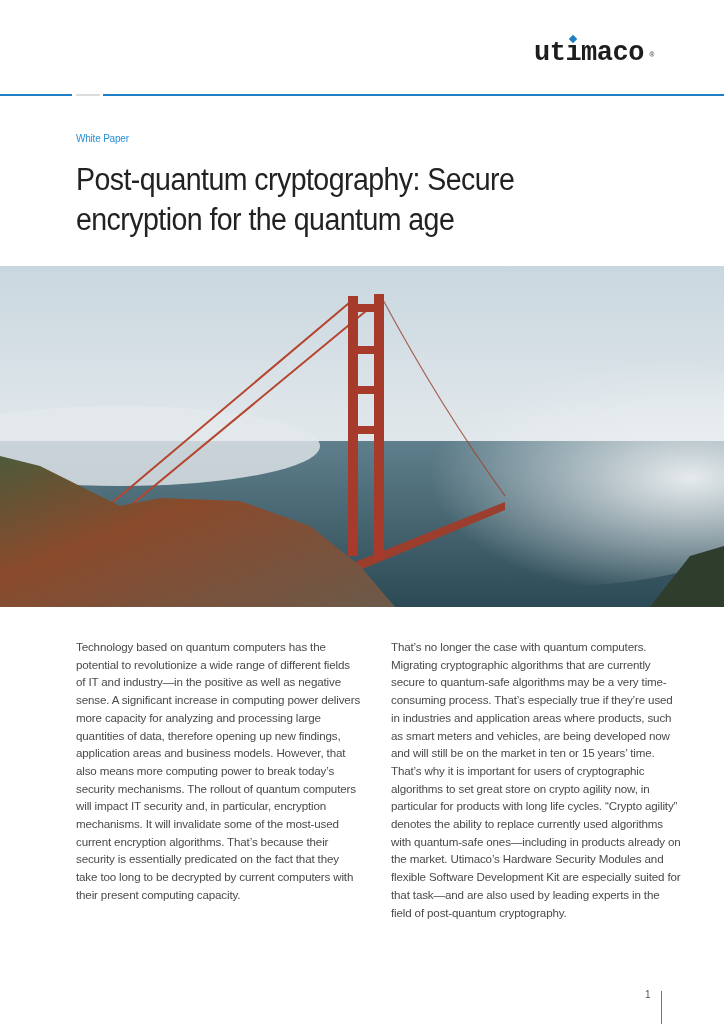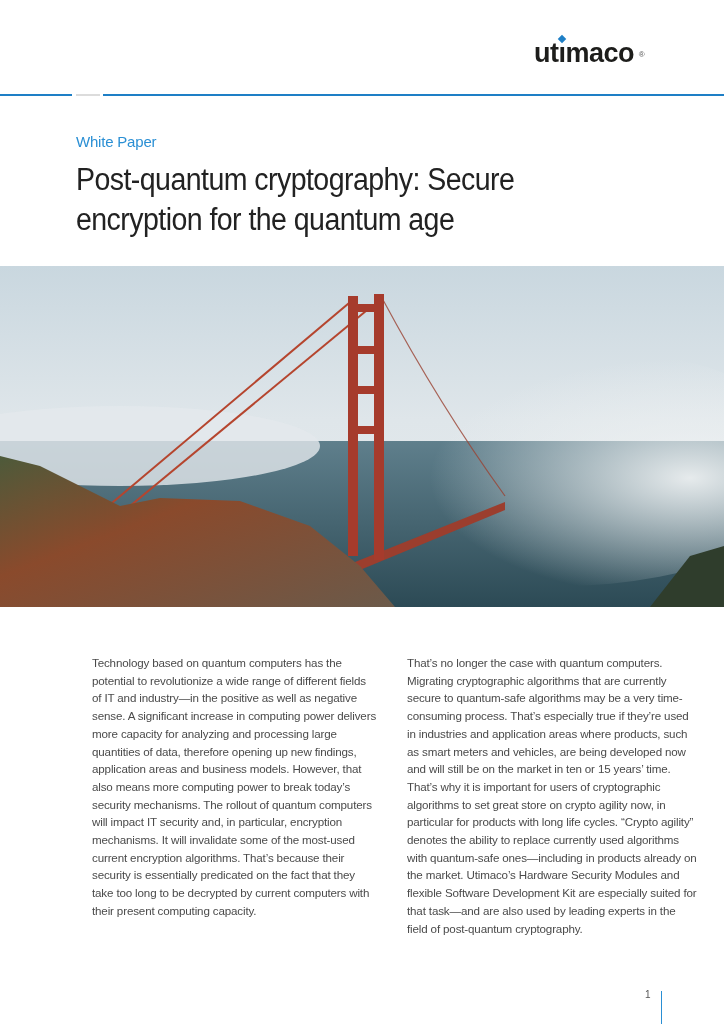--- a/index.html
+++ b/index.html
@@ -3,59 +3,59 @@
 <meta charset="utf-8">
 <style>
   html, body { margin: 0; padding: 0; }
   body {
     width: 724px; height: 1024px; position: relative; overflow: hidden;
     background: #ffffff;
     font-family: "Liberation Sans", sans-serif;
   }
   .logo {
     position: absolute; left: 534px; top: 38px;
-    font-family: Liberation Sans, sans-serif; font-weight: bold;
+    font-family: Liberation Mono, monospace; font-weight: bold;
     font-size: 27px; letter-spacing: -0.5px; color: #1d1d1b;
     line-height: 30px;
   }
   .logo .i-wrap { position: relative; display: inline-block; }
   .logo .dot {
     position: absolute; left: 50%; top: -2px; width: 6px; height: 6px;
     background: #1e7fc6; transform: translateX(-50%) rotate(45deg);
   }
   .logo .dotless { color: #1d1d1b; }
   .logo .reg {
     position: absolute; right: -10px; top: 2px;
     font-size: 8px; font-weight: normal; color: #555;
   }
   .rule { position: absolute; top: 94px; height: 2px; }
   .rule.b1 { left: 0; width: 72px; background: #1e7fc6; }
   .rule.g { left: 76px; width: 24px; background: #dcdcdc; }
   .rule.b2 { left: 103px; width: 621px; background: #1e7fc6; }
 
   .kicker {
     position: absolute; left: 76px; top: 133px;
-    font-size: 15px; color: #2a8fd4; letter-spacing: -0.2px;
+    font-size: 10px; color: #2a8fd4; letter-spacing: -0.2px;
   }
   .title {
     position: absolute; left: 76px; top: 160px; width: 560px;
     font-size: 31px; line-height: 40px; color: #222;
     letter-spacing: -0.6px; margin: 0; font-weight: normal;
     transform: scaleX(0.92); transform-origin: left top;
   }
   .hero {
     position: absolute; left: 0; top: 266px; width: 724px; height: 341px;
     overflow: hidden;
   }
   .hero svg { display: block; }
 
   .col {
     position: absolute; top: 638px; width: 285px;
     font-size: 11.6px; line-height: 17.7px; color: #4a4a4a;
-    letter-spacing: -0.15px; margin: 16px;
+    letter-spacing: -0.15px; margin: 0;
   }
   .col.left { left: 76px; }
   .col.right { left: 391px; width: 290px; }
 
   .page-no {
     position: absolute; left: 645px; top: 989px;
     font-size: 10px; color: #555;
   }
   .page-bar {
     position: absolute; left: 661px; top: 991px; width: 1px; height: 33px;

